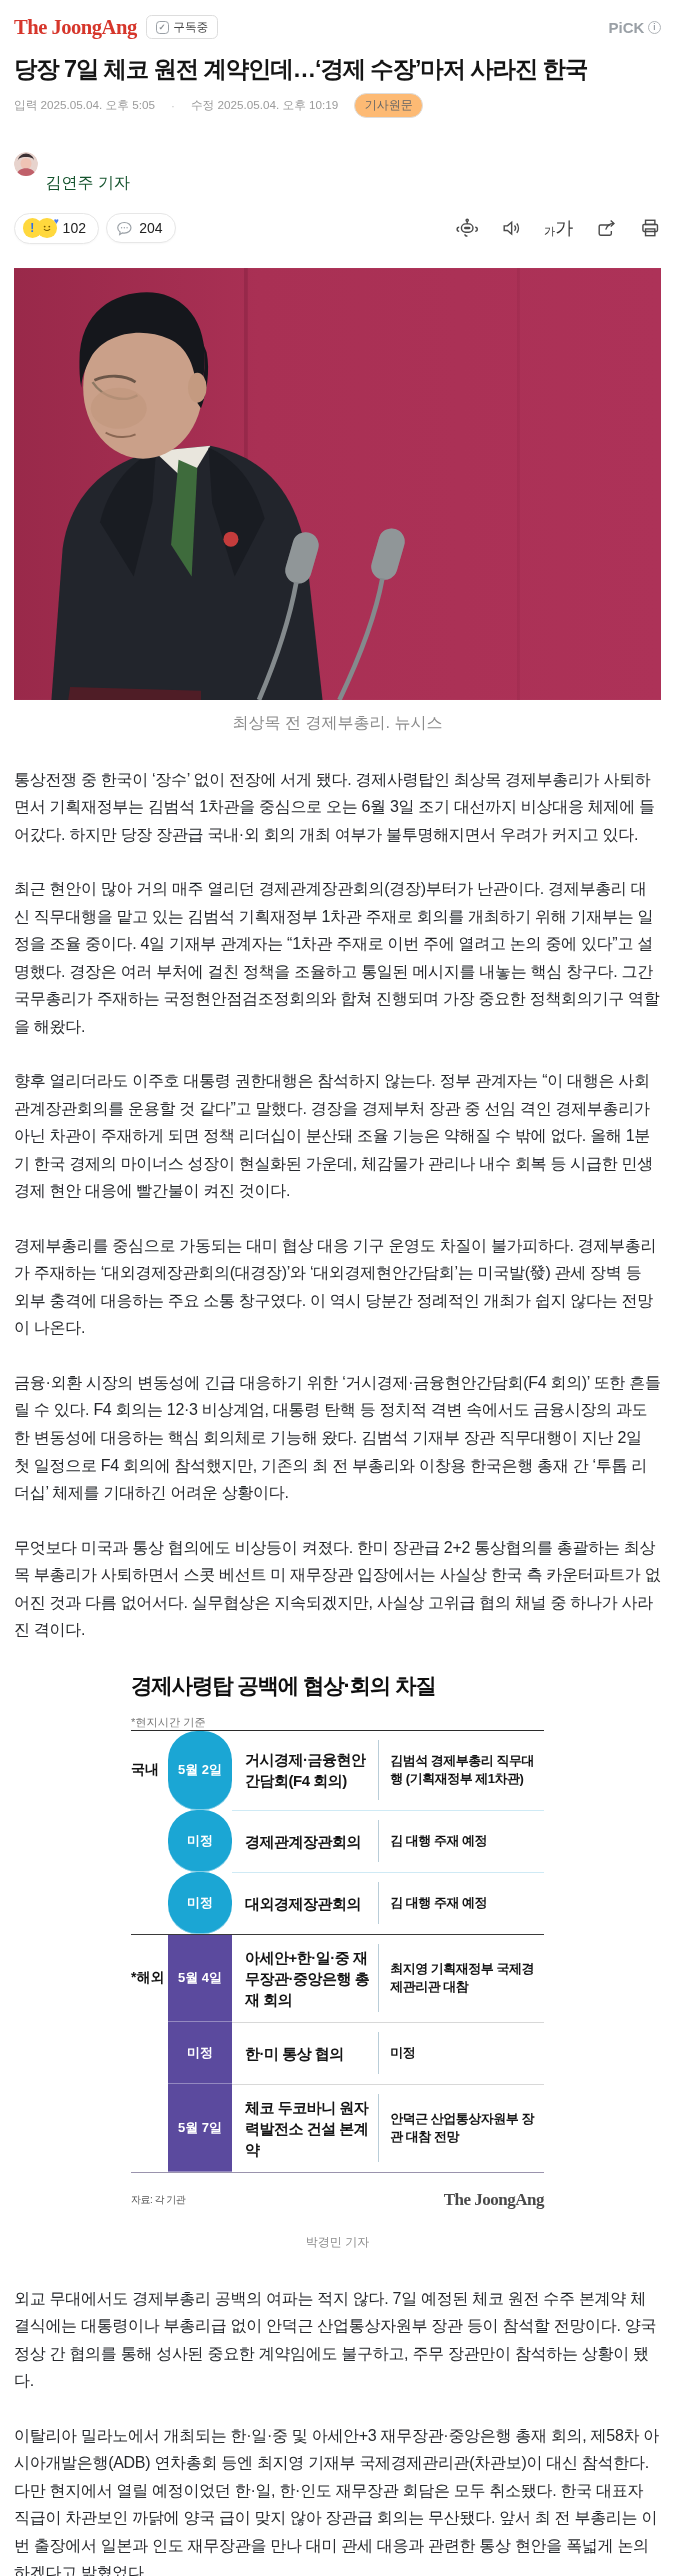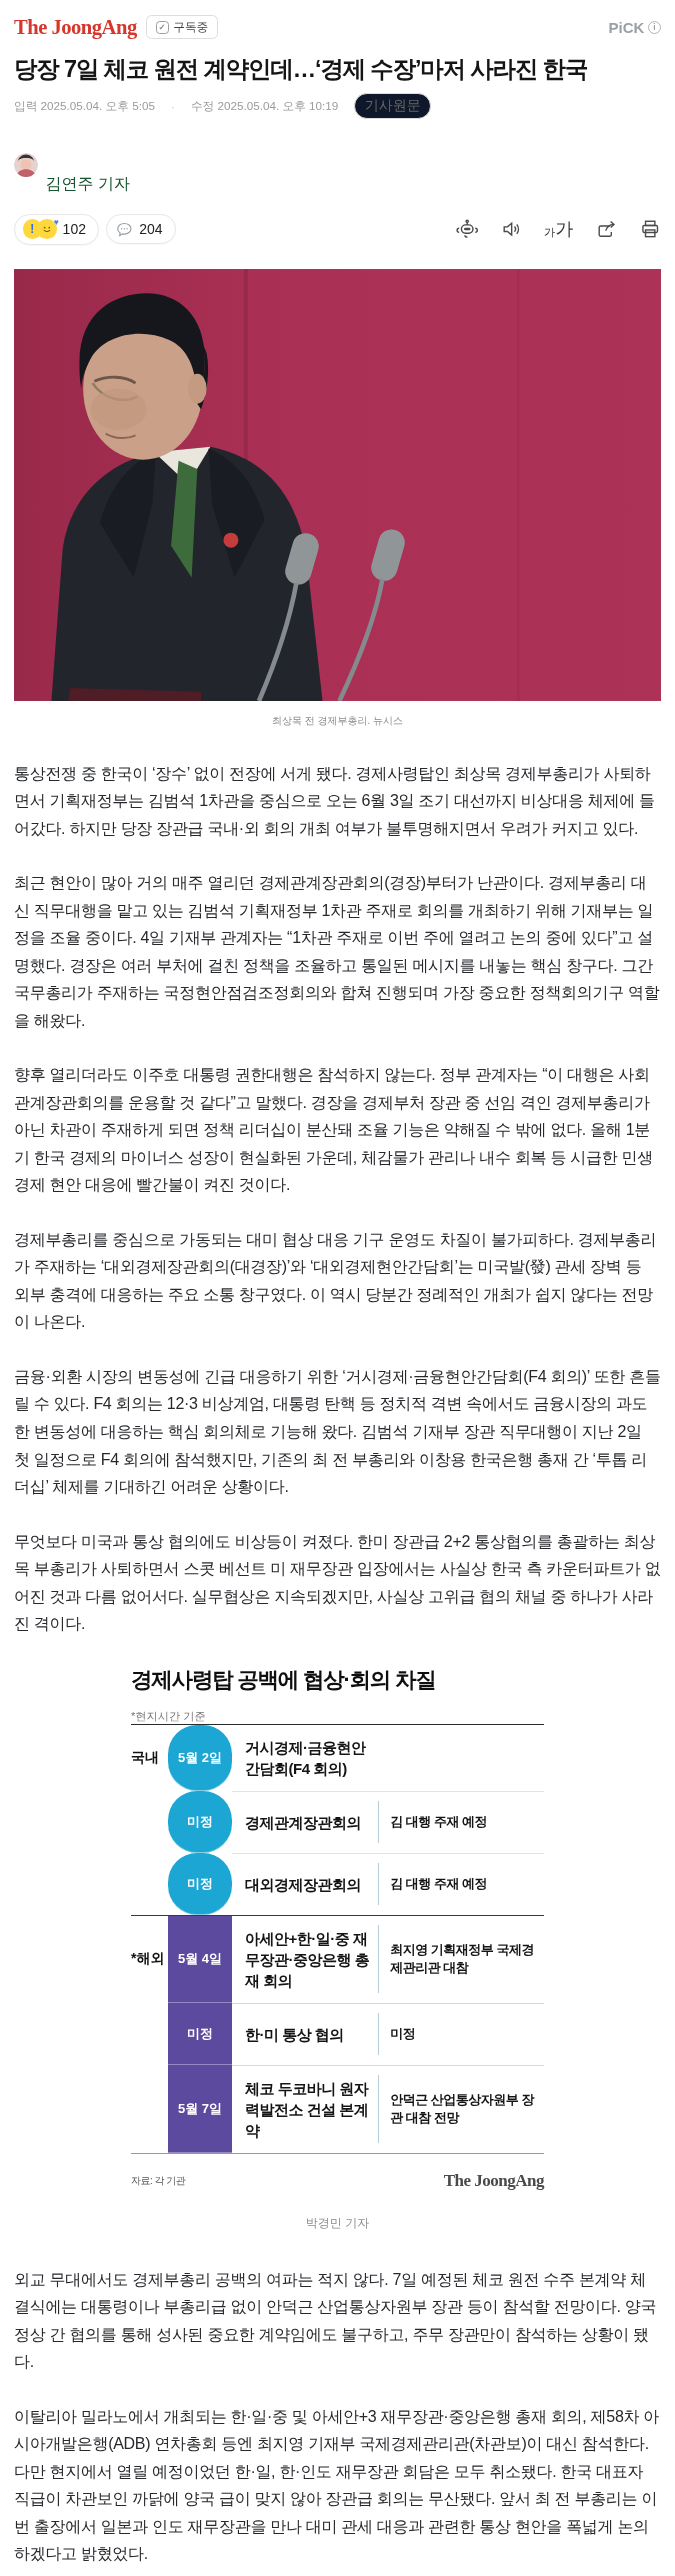--- a/index.html
+++ b/index.html
@@ -12,21 +12,21 @@
   .logo { font-family:"Liberation Serif","DejaVu Serif",serif; font-weight:700; font-size:20.6px; color:#d6362b; letter-spacing:-0.5px; cursor:pointer; }
   .subscribe { display:inline-flex; align-items:center; gap:4.7px; border:0.9px solid #ddd; background:#fff; border-radius:5.6px; padding:3.7px 8.4px; font-size:11.7px; color:#444; cursor:pointer; }
   .chk { width:13px; height:13px; border:1.4px solid #9aa0a6; border-radius:3.7px; font-size:8.4px; line-height:10.3px; text-align:center; color:#8a8f94; font-weight:700; }
   .pick { margin-left:auto; display:flex; align-items:center; gap:3.7px; color:#9aa0a6; font-weight:800; font-size:15px; }
   .info-i { width:13px; height:13px; border:1.4px solid #b0b4b8; border-radius:50%; font-size:8.4px; font-weight:700; color:#9aa0a6; display:inline-flex; align-items:center; justify-content:center; font-style:normal; }
 
   h1.title { font-size:23.4px; line-height:1.32; font-weight:800; color:#151515; letter-spacing:-1.1px; margin:13px 0 8.4px; }
 
   .meta { display:flex; align-items:center; gap:16px; font-size:11.7px; color:#9b9b9b; }
   .meta .dot { color:#c5c5c5; }
-  .orig-btn { border:0.9px solid #ddd; background:#0f172a; border-radius:13px; padding:2.8px 9.4px; font-size:14px; color:#666; cursor:pointer; }
+  .orig-btn { border:0.9px solid #ddd; background:#fdba74; border-radius:13px; padding:2.8px 9.4px; font-size:12px; color:#666; cursor:pointer; }
 
   .author { display:flex; align-items:center; gap:7.5px; margin-top:15px; }
   .avatar { width:24px; height:24px; border-radius:50%; overflow:hidden; flex:0 0 auto; }
   .author-name { font-size:16px; color:#14532d;margin-top:40px; }
 
   .actions { display:flex; align-items:center; margin-top:18.7px; }
   .pill { display:inline-flex; align-items:center; gap:5.6px; border:0.9px solid #e7e7e7; border-radius:17px; background:#fff; padding:4.7px 12px 4.7px 7.5px; font-size:14px; color:#222; cursor:pointer; box-shadow:0 0.9px 1.9px rgba(0,0,0,0.03); }
   .pill + .pill { margin-left:7.5px; }
   .emostack { display:flex; }
   .emo { width:19.6px; height:19.6px; border-radius:50%; background:#ffd83d; display:flex; align-items:center; justify-content:center; position:relative; }
@@ -34,21 +34,21 @@
   .emo.smile { margin-left:-4.7px; z-index:1; }
   .heart { position:absolute; top:-2.8px; right:-1.9px; color:#4a7df0; font-size:8.4px; }
   .icon-row { margin-left:auto; display:flex; align-items:center; gap:21.5px; color:#4a4a4a; }
   .icon-row svg { display:block; cursor:pointer; }
   .fontsize { display:flex; align-items:flex-end; cursor:pointer; color:#333; line-height:1; }
   .fontsize .s1 { font-size:11.2px; } .fontsize .s2 { font-size:18px; font-weight:500; }
 
   
   .photo { margin-top:24px; }
   .photo svg { display:block; width:647px; height:432px; }
-  .caption { text-align:center; font-size:10px; color:#8b8b8b; margin-top:13px; }
+  .caption { text-align:center; font-size:16px; color:#8b8b8b; margin-top:13px; }
 
   
   .bodytext { margin-top:32px; }
   .bodytext p { font-size:16px; line-height:1.72; letter-spacing:-0.3px; color:#26282c; margin-bottom:27px; word-break:break-word; }
 
   
   .infographic { width:413px; margin:15px auto 9.4px; }
   .ig-title { font-size:21.5px; font-weight:800; letter-spacing:-1.2px; color:#0f0f0f; }
   .ig-note { font-size:11.2px; color:#777; margin-top:15px; }
   .ig-head { display:grid; grid-template-columns:37px 64px 146px 1fr; margin-top:11.2px; padding-bottom:7.5px; font-size:12px; color:#666; }
@@ -228,20 +228,23 @@
     <h2 class="ig-title">경제사령탑 공백에 협상·회의 차질</h2>
     <div class="ig-note">*현지시간 기준</div>
 
 
     <div class="ig-table">
       <div class="g-dom">
         <div class="ig-row">
           <div class="ig-glabel">국내</div>
           <div class="ig-date" style="background-color: rgb(27, 166, 212);">5월 2일</div>
           <div class="ig-content">거시경제·금융현안 간담회(F4 회의)</div>
+          <div class="ig-att-wrap">
+              <div class="ig-att">김범석 경제부총리 직무대행 (기획재정부 제1차관)</div>
+            </div>
         </div>
         <div class="ig-row">
           <div class="ig-glabel"></div>
           <div class="ig-date" style="background-color: rgb(27, 166, 212);">미정</div>
           <div class="ig-content">경제관계장관회의</div>
           <div class="ig-att-wrap">
               <div class="ig-att">김 대행 주재 예정</div>
             </div>
         </div>
         <div class="ig-row">

